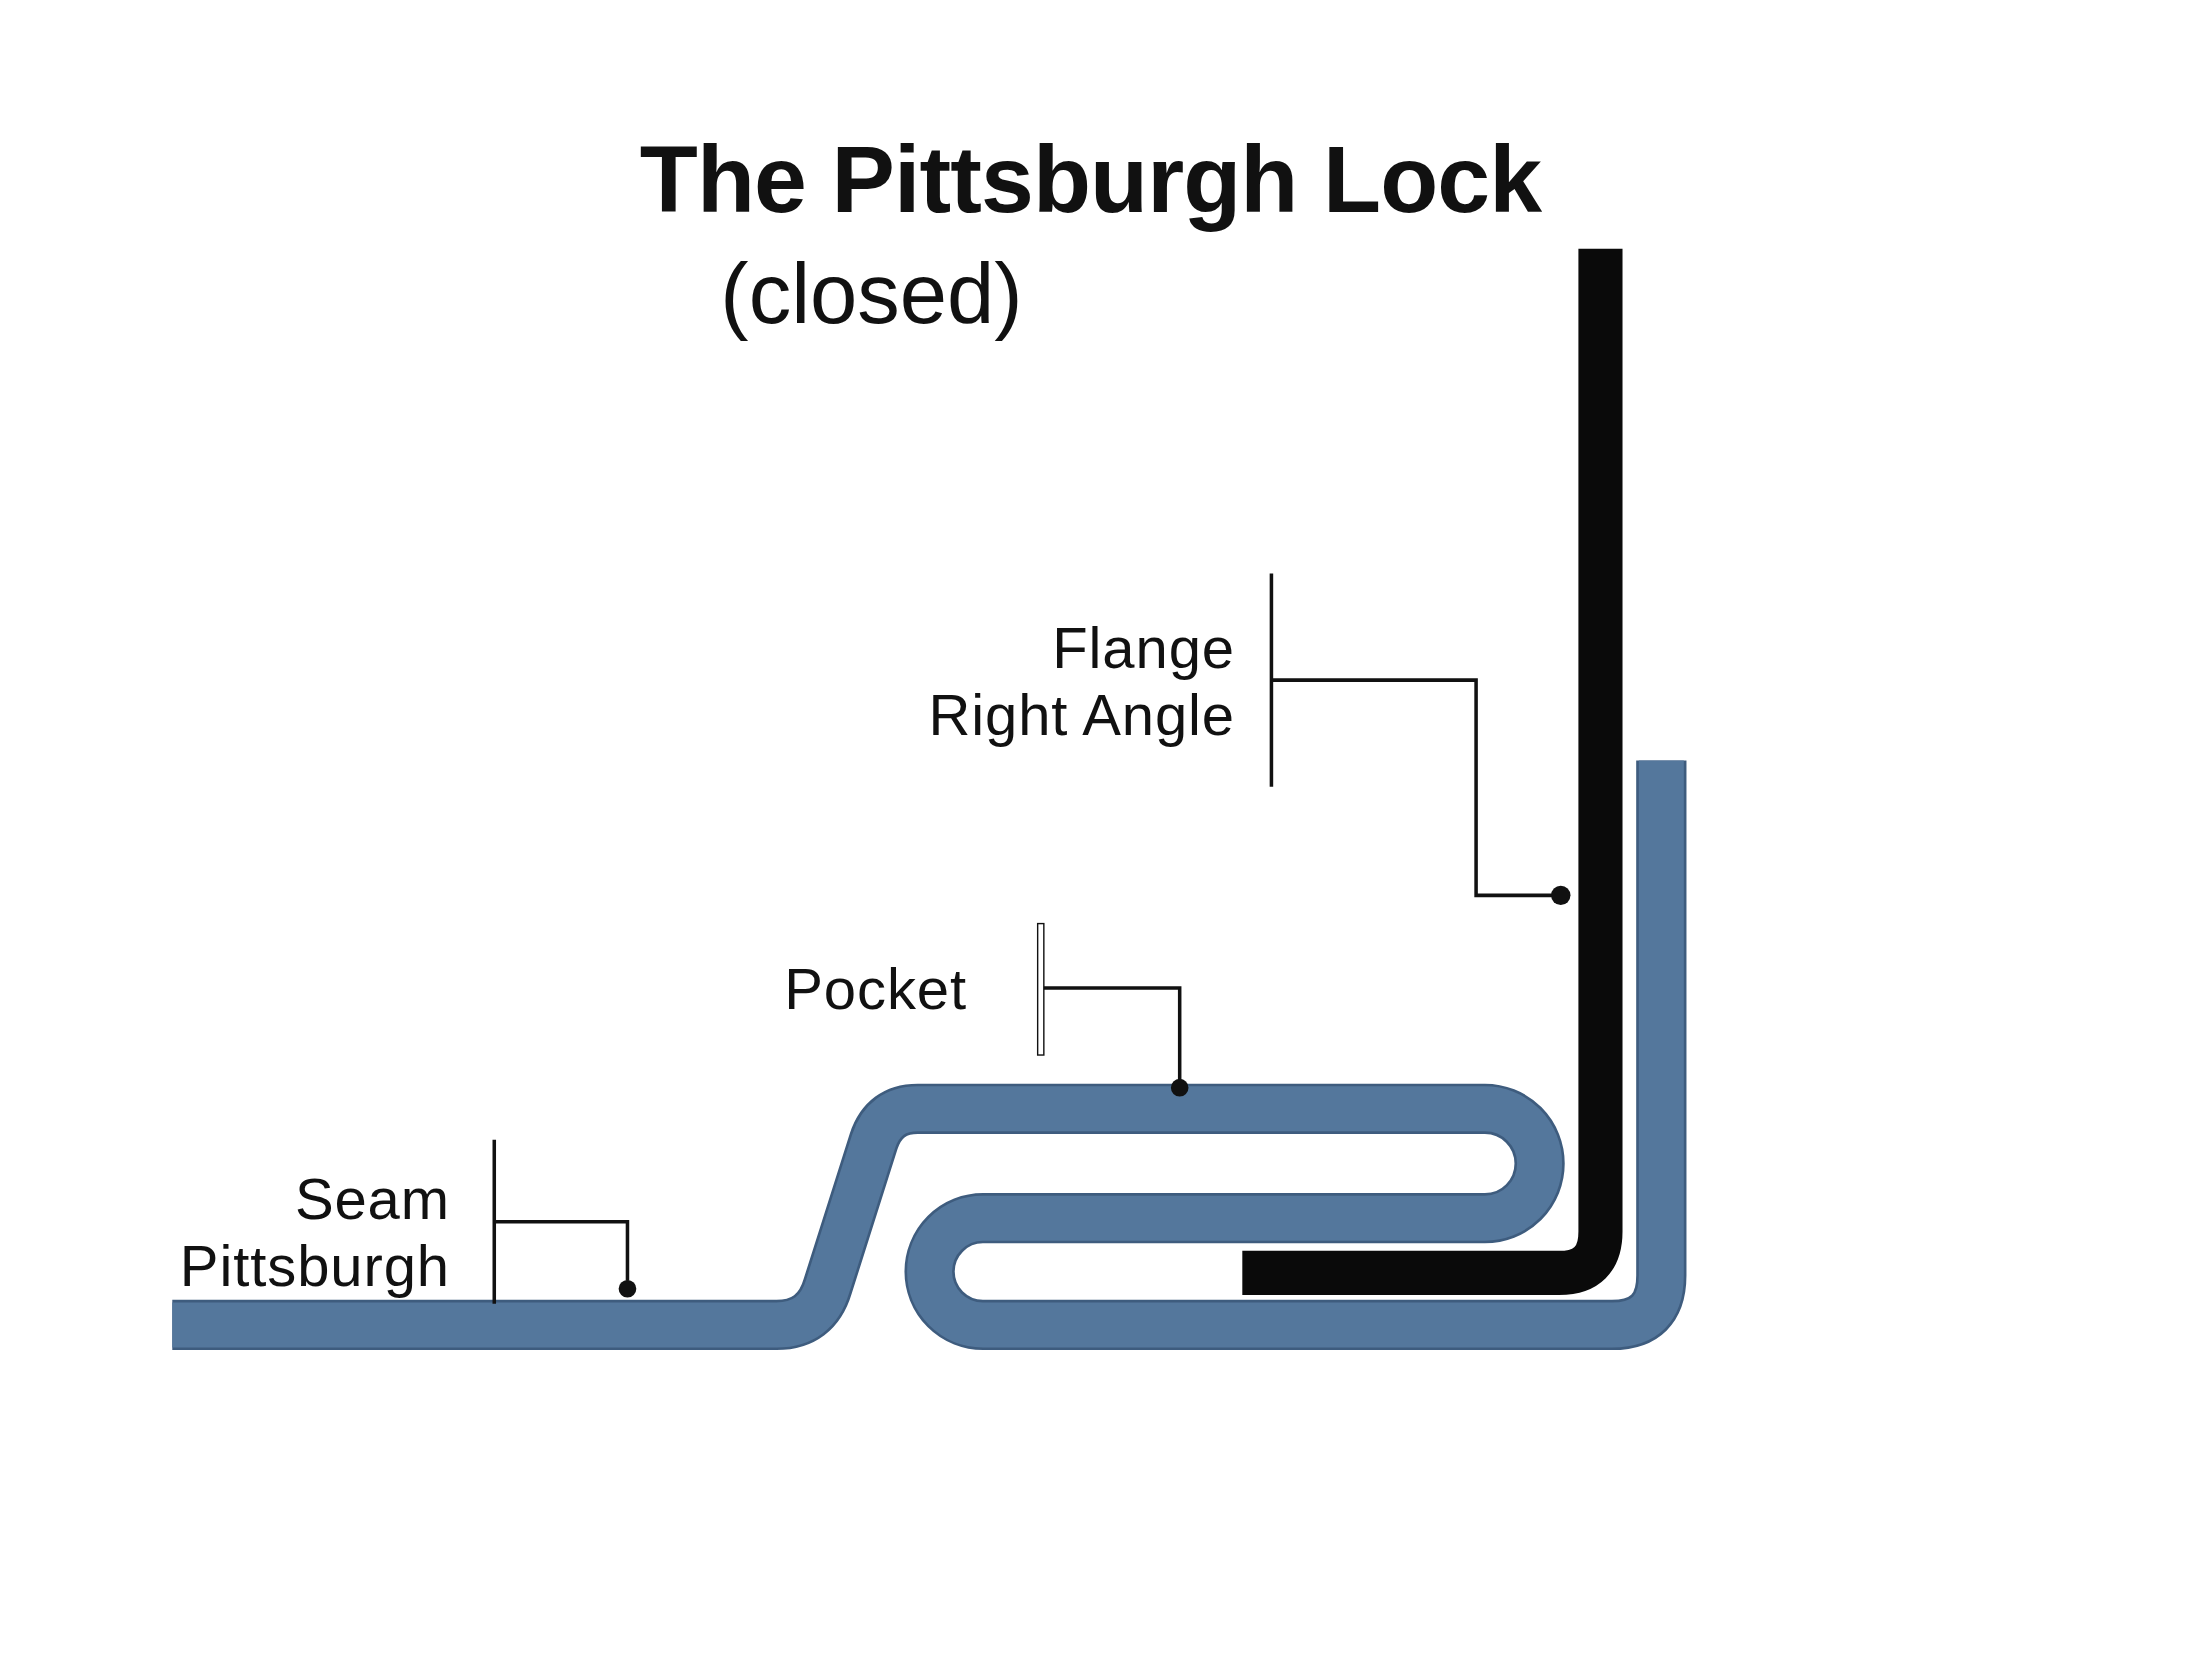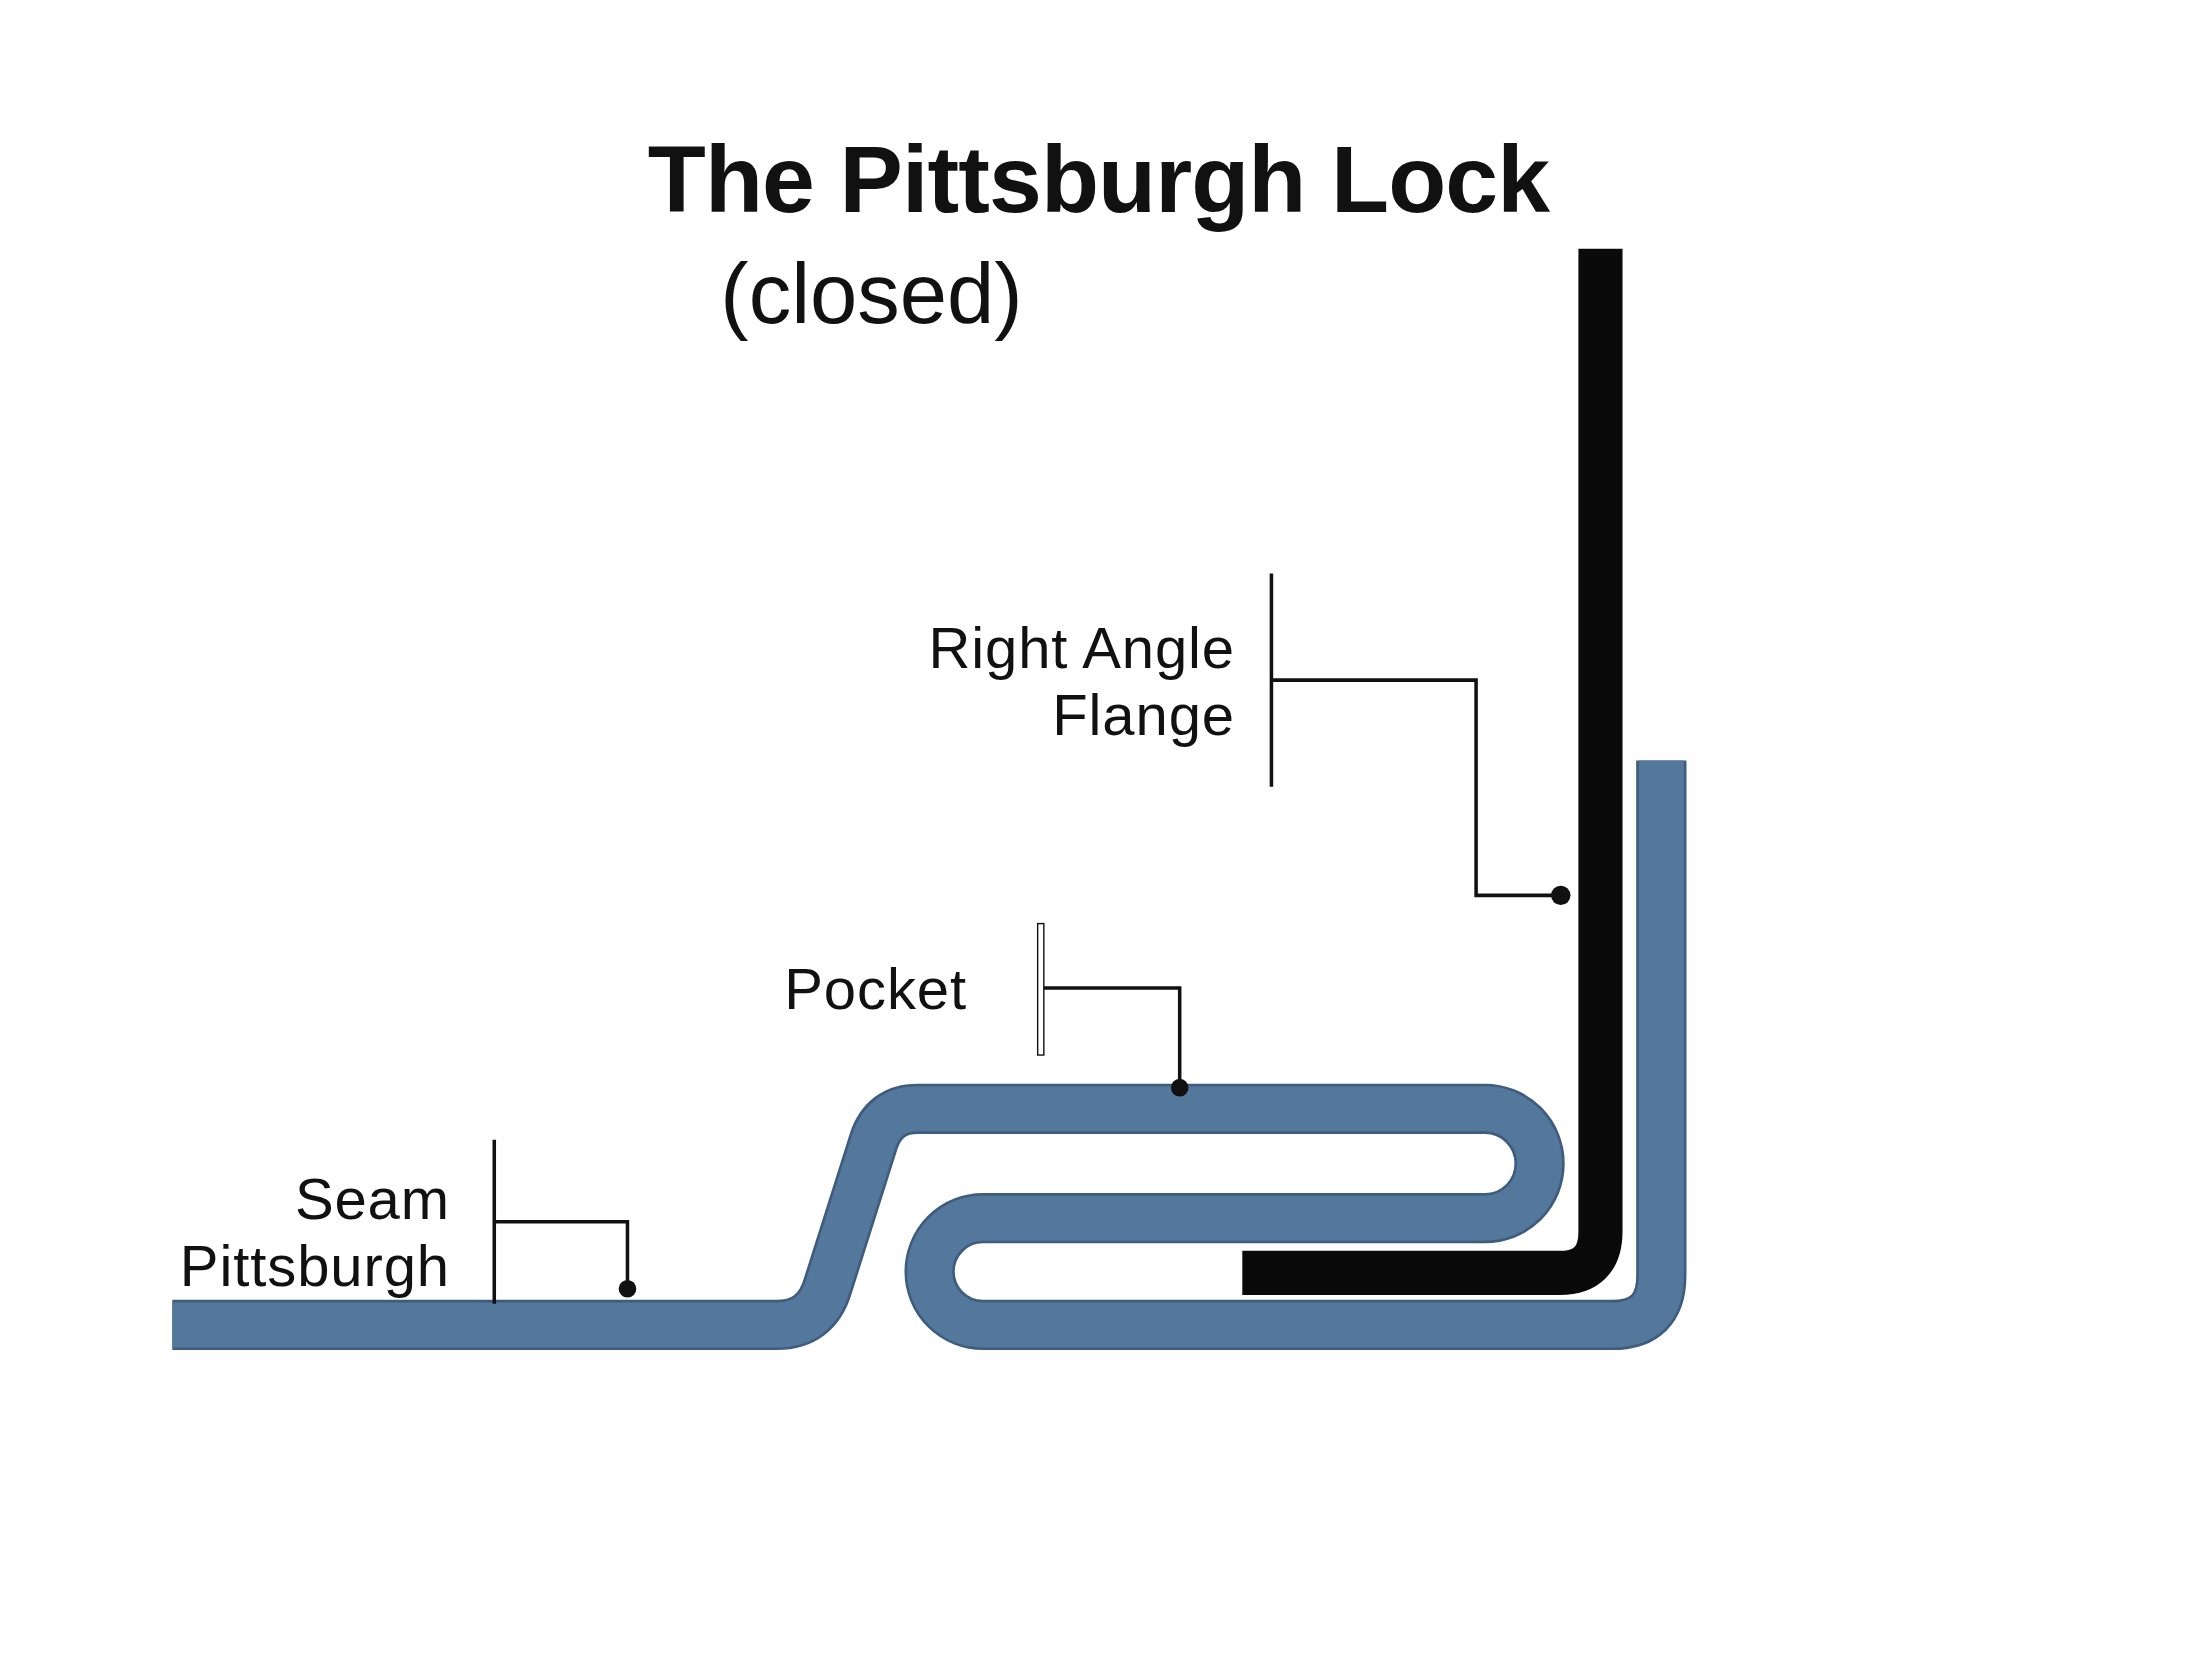--- a/index.html
+++ b/index.html
@@ -14,21 +14,21 @@
   svg.diagram{position:absolute;left:0;top:0;}
   .sheet-outline{fill:none;stroke:var(--sheet-blue-edge,#3E5C7E);stroke-width:57;stroke-linecap:butt;}
   .sheet{fill:none;stroke:var(--sheet-blue,#54779C);stroke-width:51;stroke-linecap:butt;}
   .flange{fill:none;stroke:var(--flange-black,#0a0a0a);stroke-width:50;stroke-linecap:butt;}
   .leader{fill:none;stroke:var(--leader,#111);stroke-width:4;}
   .leader-dot{fill:var(--leader,#111);stroke:none;}
   .tick-rect{fill:#ffffff;stroke:var(--leader,#111);stroke-width:1.6;}
   .title{
     position:absolute;left:0;top:129px;width:2181px;
     text-align:center;font-size:95px;line-height:1.06;
-    font-weight:700;letter-spacing:-0.9px;padding-left:8px;
+    font-weight:700;letter-spacing:-0.9px;
   }
   .subtitle{
     position:absolute;left:0;top:249px;width:1743px;
     text-align:center;font-size:85px;line-height:1.05;font-weight:400;
   }
   .lbl{
     position:absolute;text-align:right;font-weight:400;
     font-size:58px;line-height:67px;letter-spacing:0.9px;white-space:nowrap;
   }
   .lbl span{display:block;}
@@ -68,22 +68,22 @@
       <path class="leader" d="M 560,1292 V 1478"></path>
       <path class="leader" d="M 560,1385 H 711 V 1452"></path>
       <circle class="leader-dot" cx="711" cy="1461" r="10"></circle>
     </g>
   </svg>
 
   <div class="title">The Pittsburgh Lock</div>
   <div class="subtitle">(closed)</div>
 
   <div class="lbl lbl-raf">
+    <span>Flange</span>
     <span>Right Angle</span>
-    <span>Flange</span>
   </div>
 
   <div class="lbl lbl-pocket">
     <span>Pocket</span>
   </div>
 
   <div class="lbl lbl-seam">
     <span>Seam</span>
     <span>Pittsburgh</span>
   </div>

